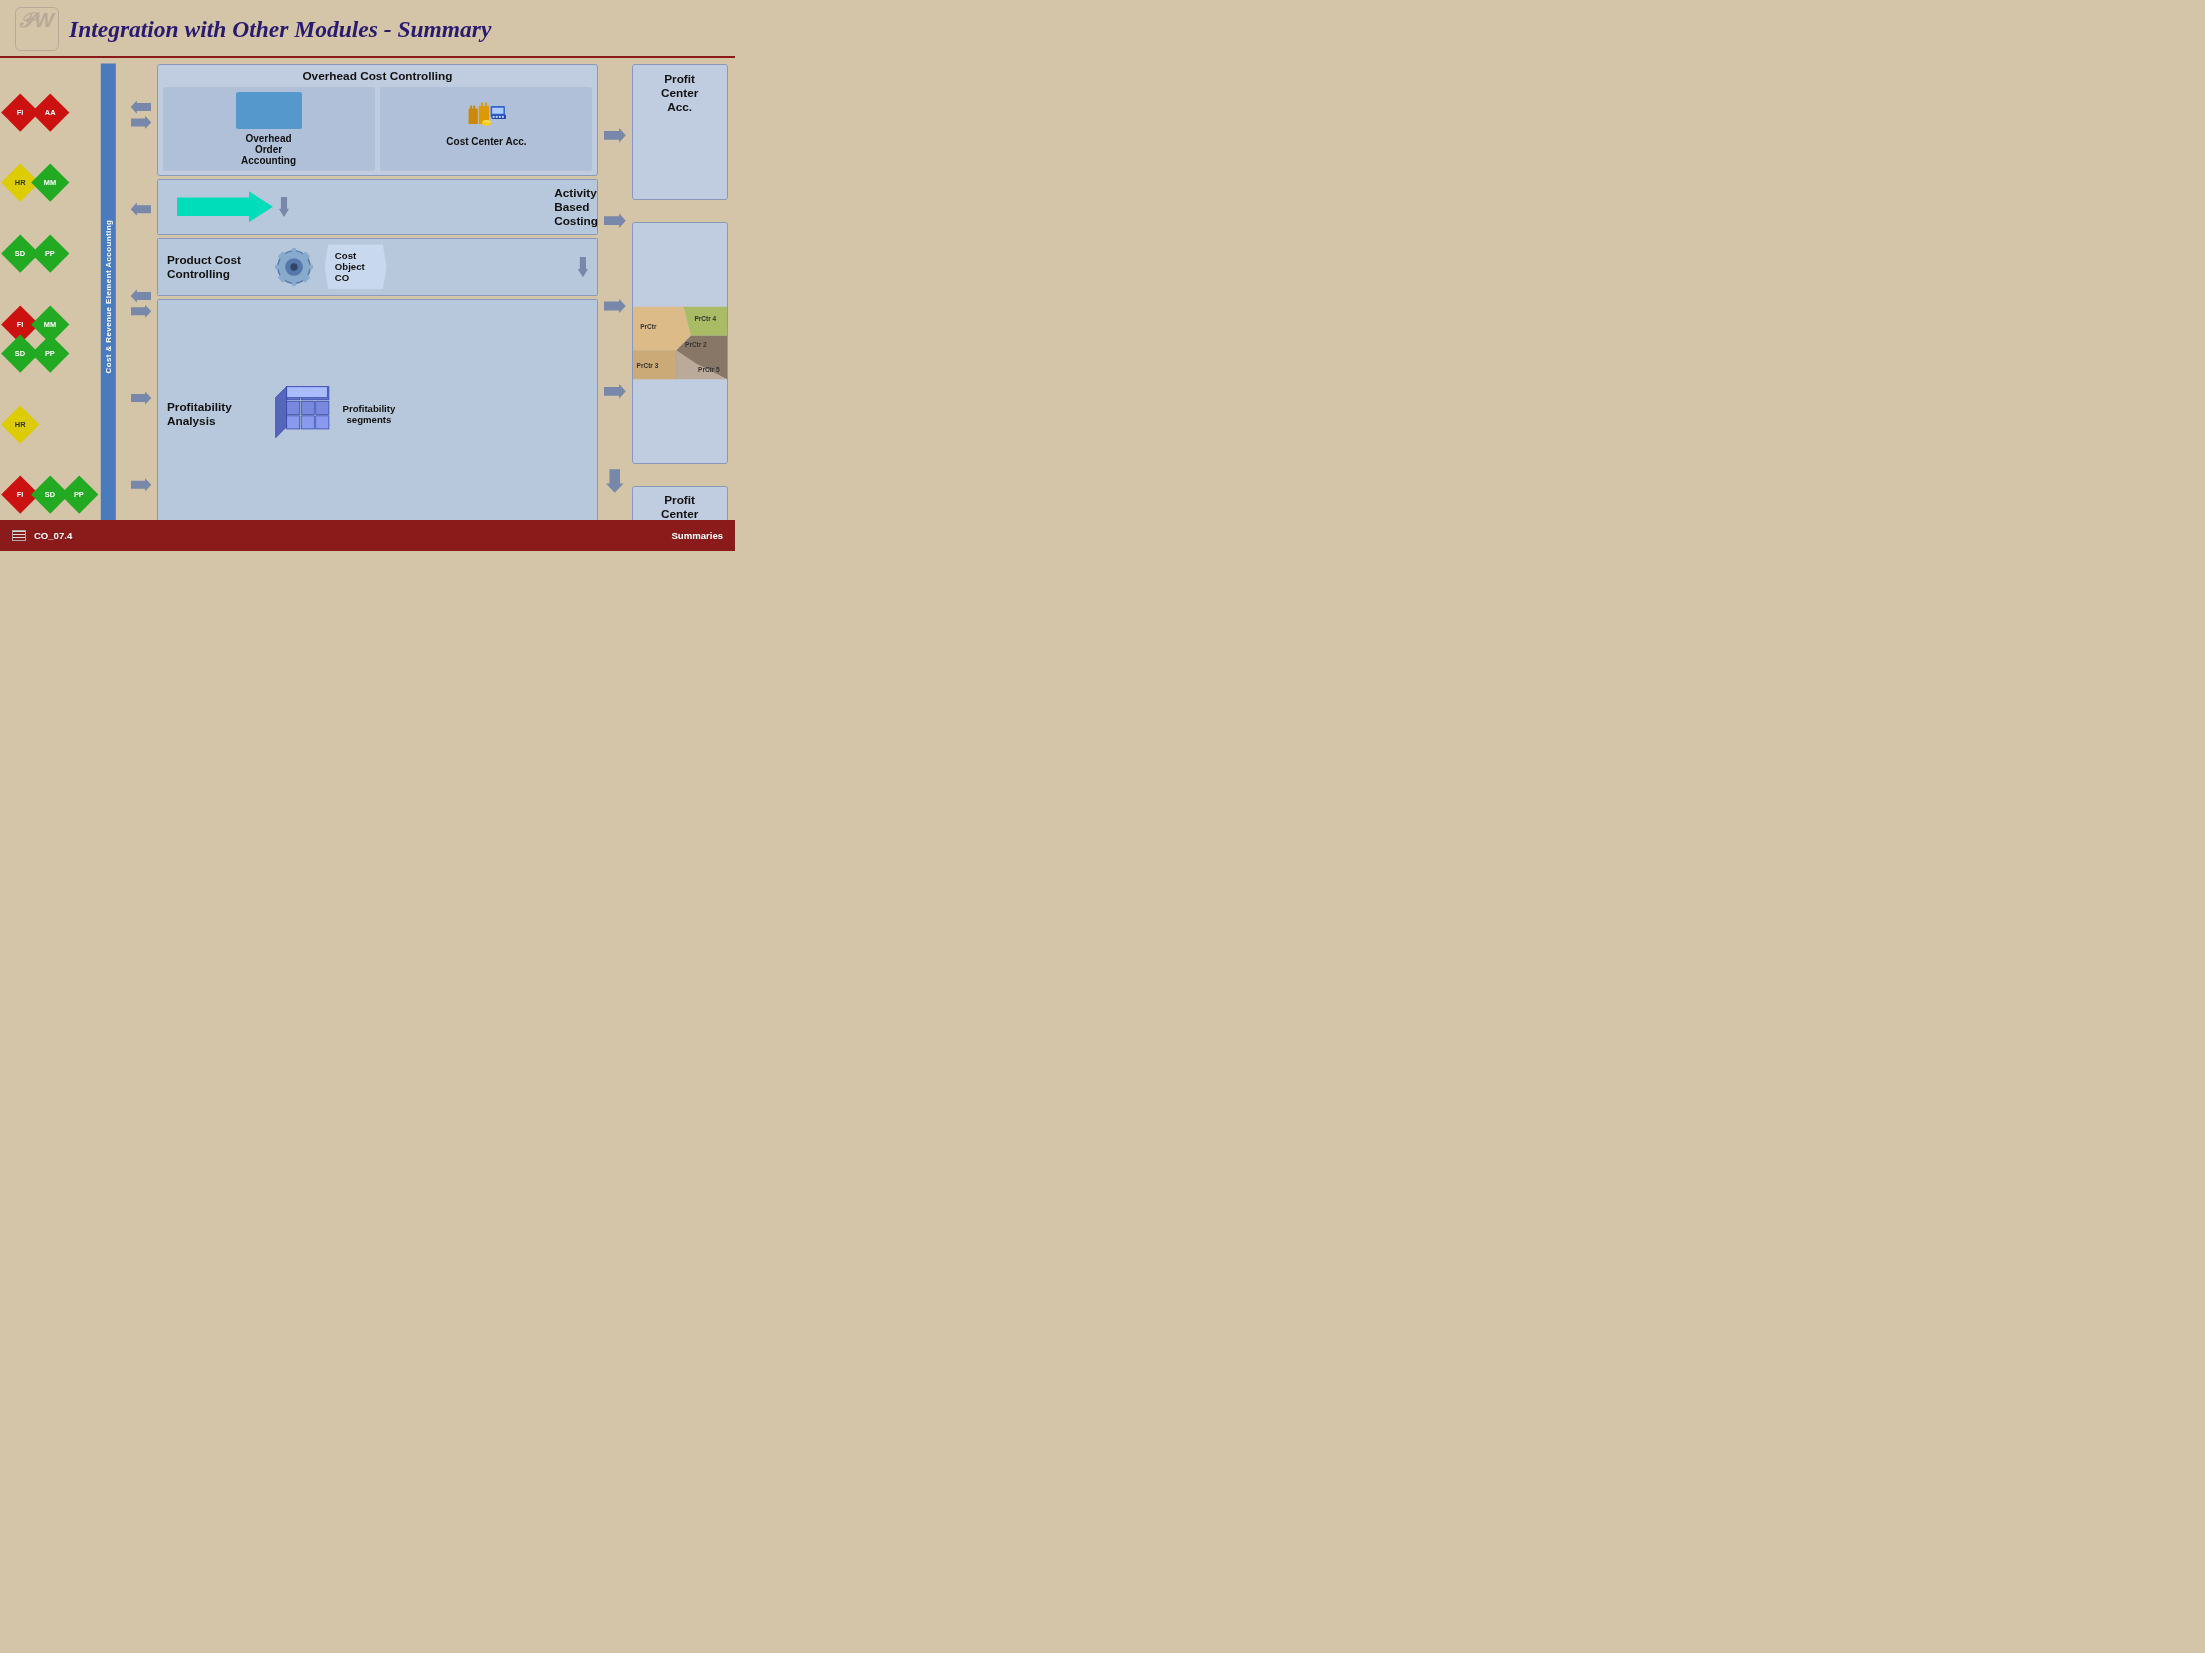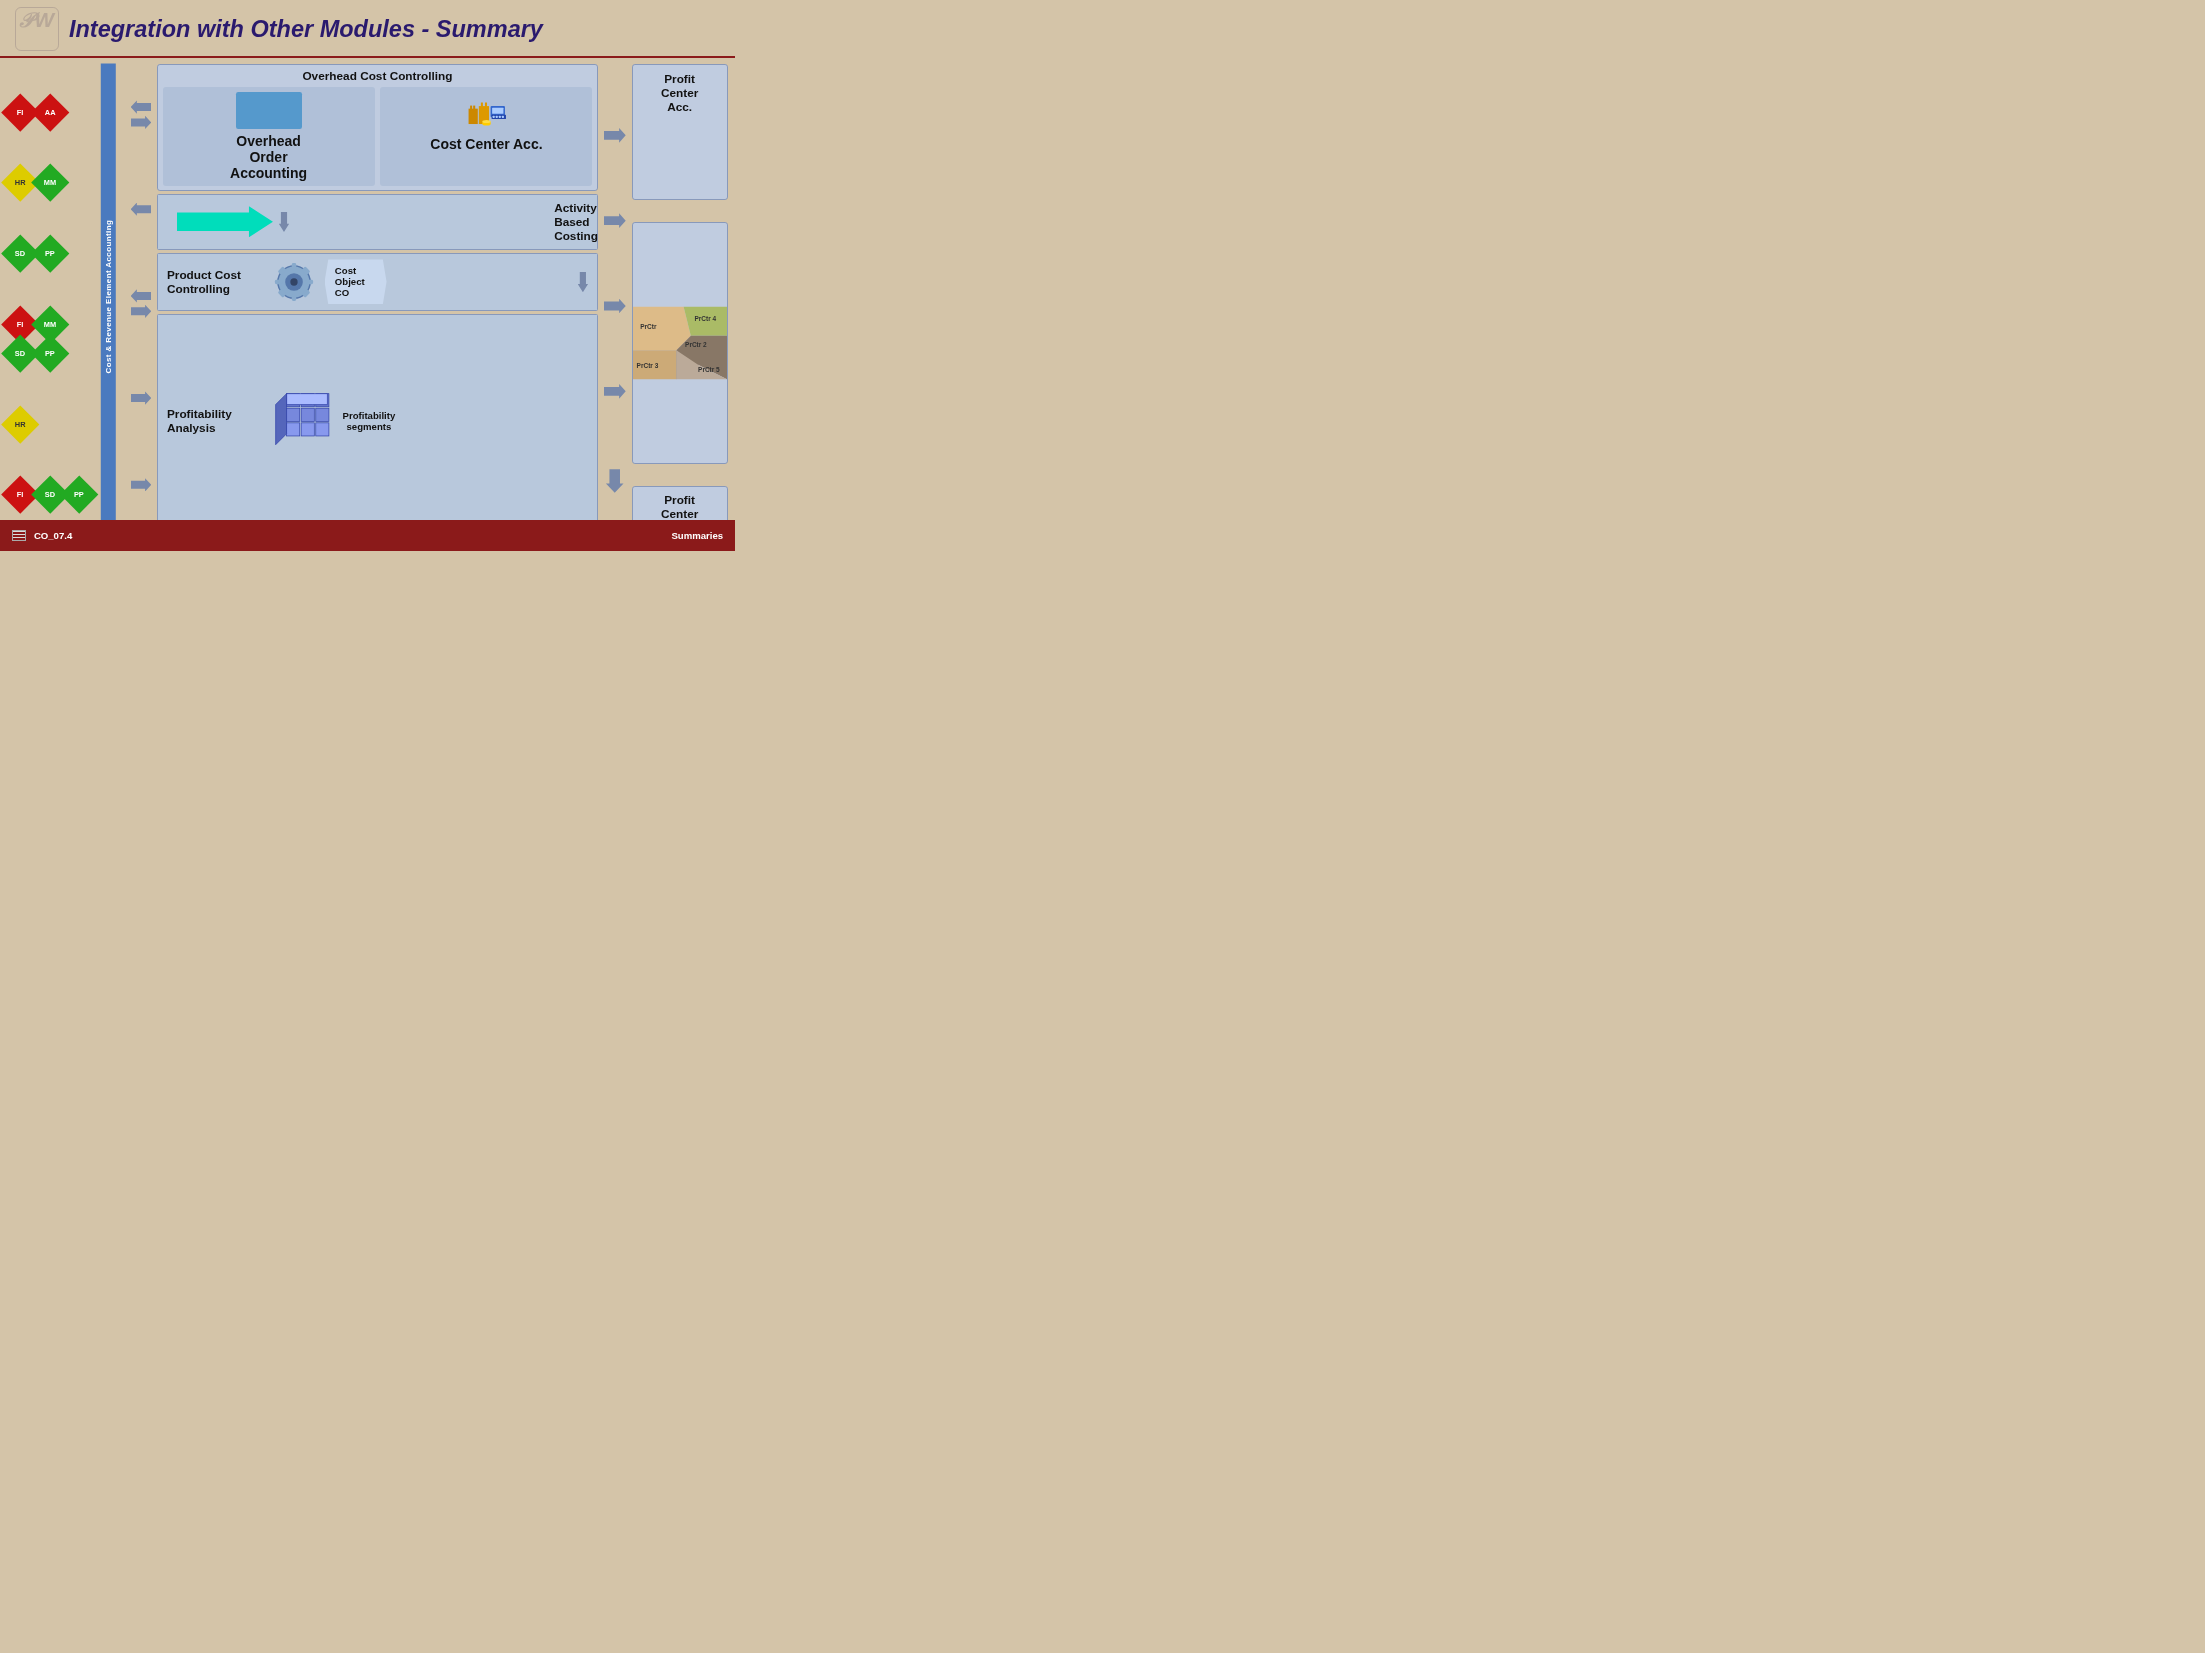--- a/index.html
+++ b/index.html
@@ -35,20 +35,21 @@
       font-size: 20.6px;
       font-weight: bold;
       color: #b8a898;
       font-style: italic;
     }
     .page-title {
       font-size: 23.5px;
       font-weight: bold;
       font-style: italic;
       color: #2a1a6e;
+      font-family: Liberation Serif, serif;
     }
 
     
     .main {
       display: flex;
       padding: 5.9px 7.4px 0 7.4px;
       gap: 5.9px;
       height: calc(100% - 60px - 20.6px);
     }
 
@@ -157,21 +158,21 @@
       flex: 1;
     }
     .blue-rect {
       background: #5599cc;
       width: 66px;
       height: 37px;
       border-radius: 2.2px;
     }
     .occ-label {
       font-weight: bold;
-      font-size: 14px;
+      font-size: 10px;
       color: #111;
       text-align: center;
     }
     .occ-right {
       background: #b0c0d8;
       border-radius: 2.9px;
       padding: 4.4px 7.4px;
       display: flex;
       flex-direction: column;
       align-items: center;

